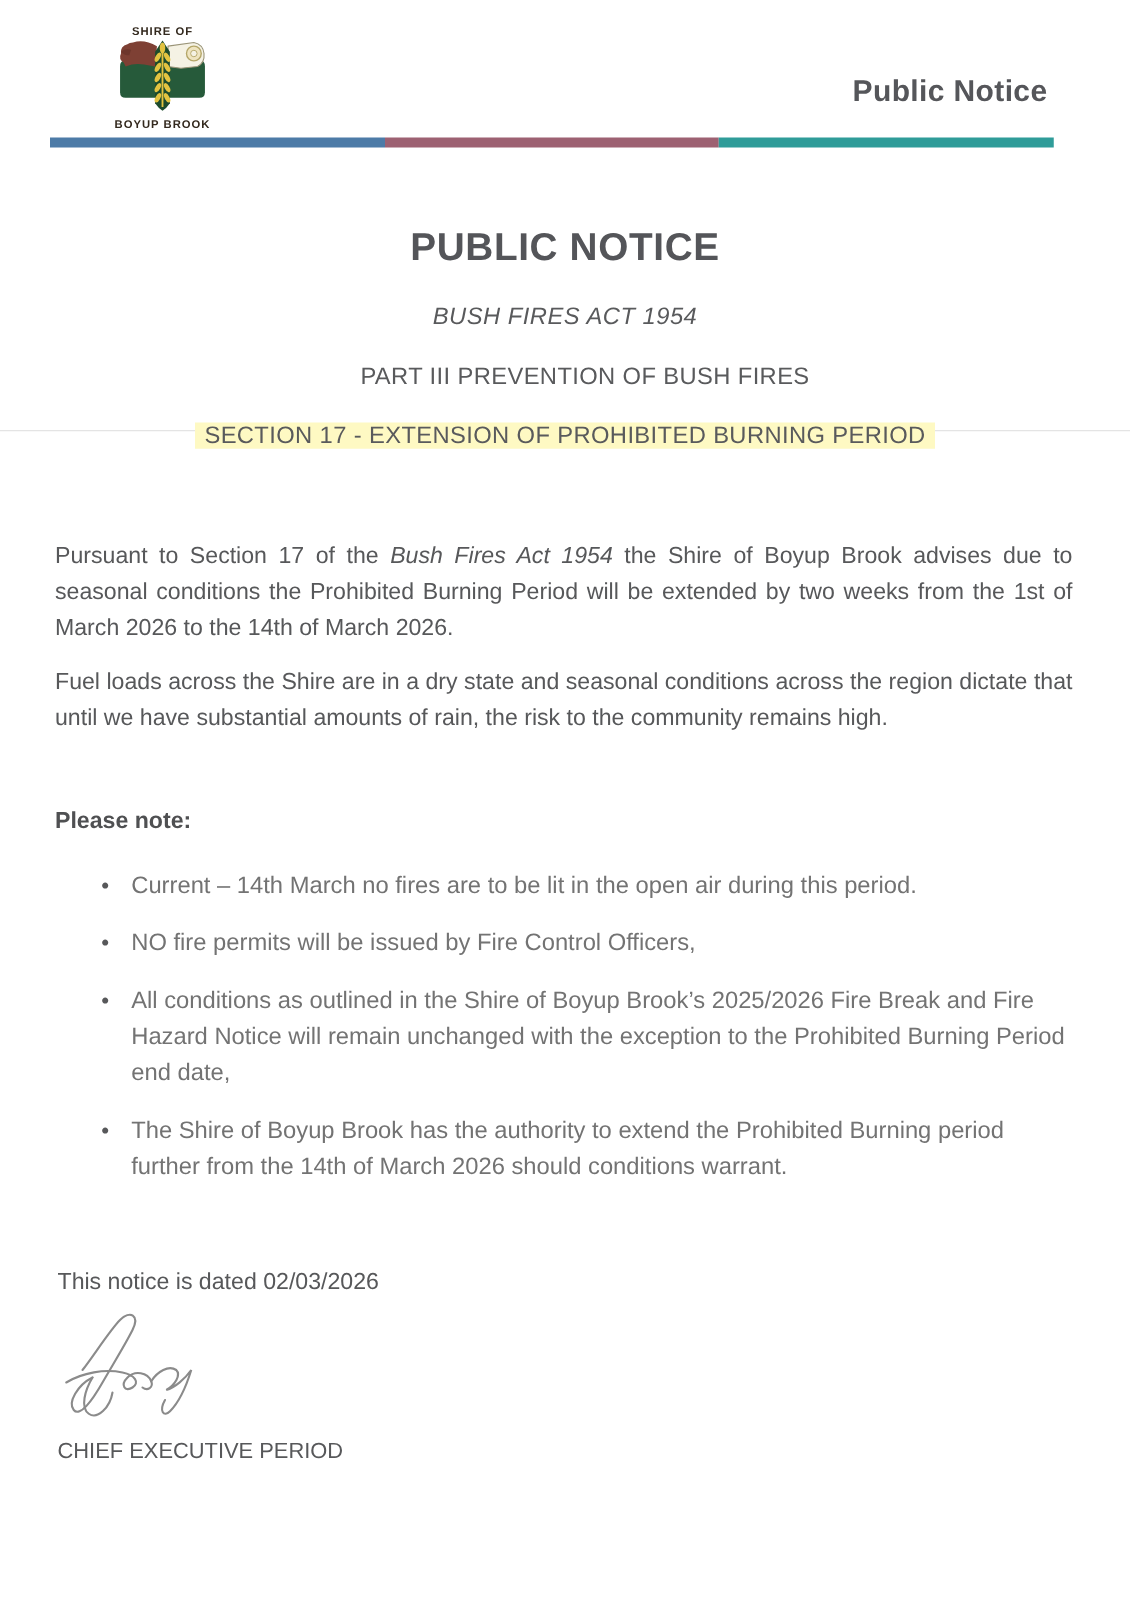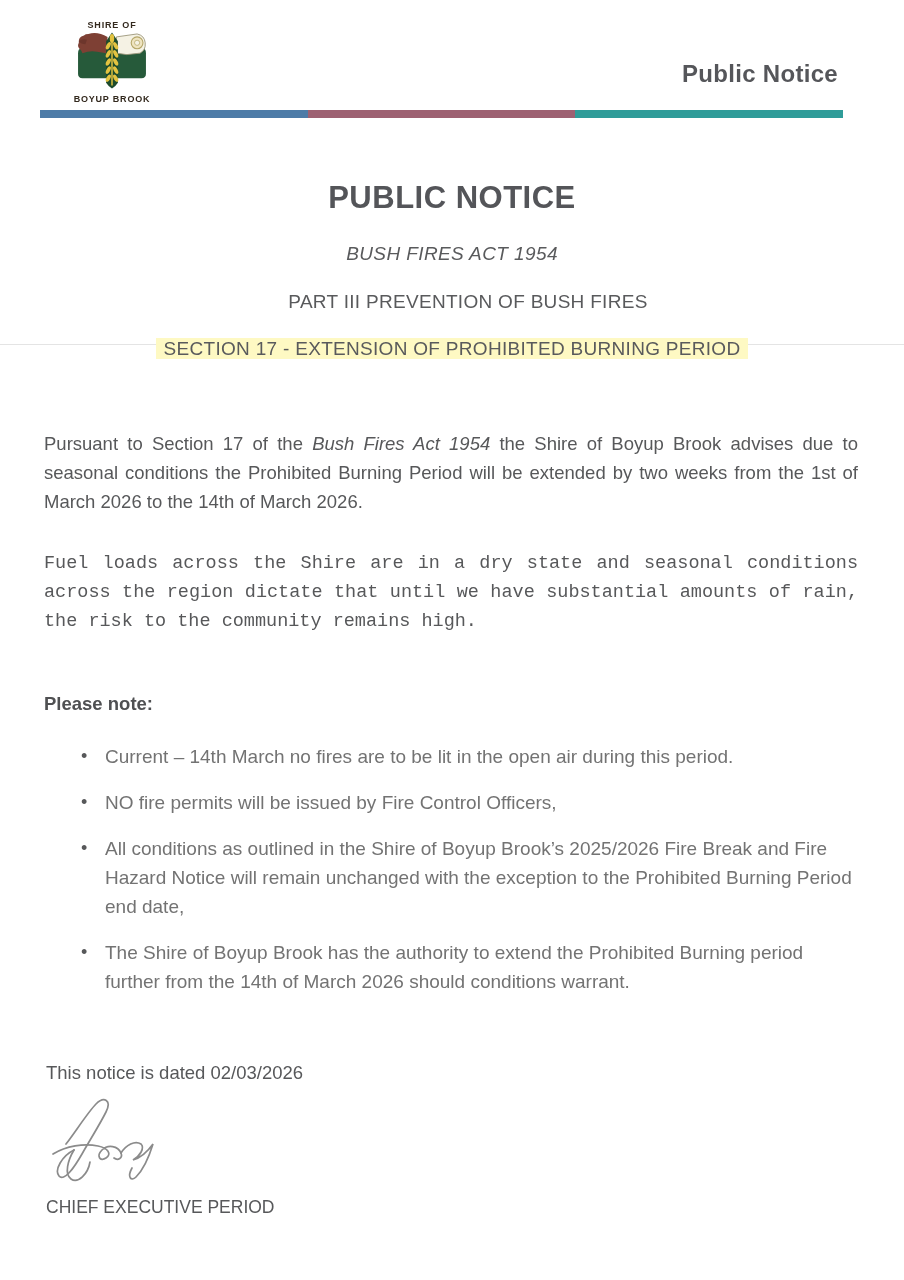--- a/index.html
+++ b/index.html
@@ -12,21 +12,21 @@
     position: relative;
     overflow: hidden;
   }
   .page { width: 904px; height: 1280px; position: relative; }
 
   
   .header {
     display: flex;
     justify-content: space-between;
     align-items: flex-start;
-    padding: 20px 66px 0 64px;
+    padding: 20px 66px 0 82px;
   }
   .logo-block {
     display: flex;
     flex-direction: column;
     align-items: center;
     width: 96px;
   }
   .logo-top-text, .logo-bottom-text {
     font-size: 9px;
     font-weight: bold;
@@ -97,21 +97,21 @@
 
   
   .content { padding: 0 46px 0 44px; }
   .para {
     font-size: 18.5px;
     line-height: 29px;
     text-align: justify;
     color: #57585a;
   }
   .para-1 { margin-top: 69px; }
-  .para-2 { margin-top: 33px; font-family: Liberation Mono, monospace; }
+  .para-2 { margin-top: 14px; }
   .note-heading {
     margin-top: 57px;
     font-size: 18.5px;
     font-weight: bold;
     color: #4f5052;
   }
   ul.note-list {
     margin-top: 27px;
     padding-left: 61px;
     list-style: none;

